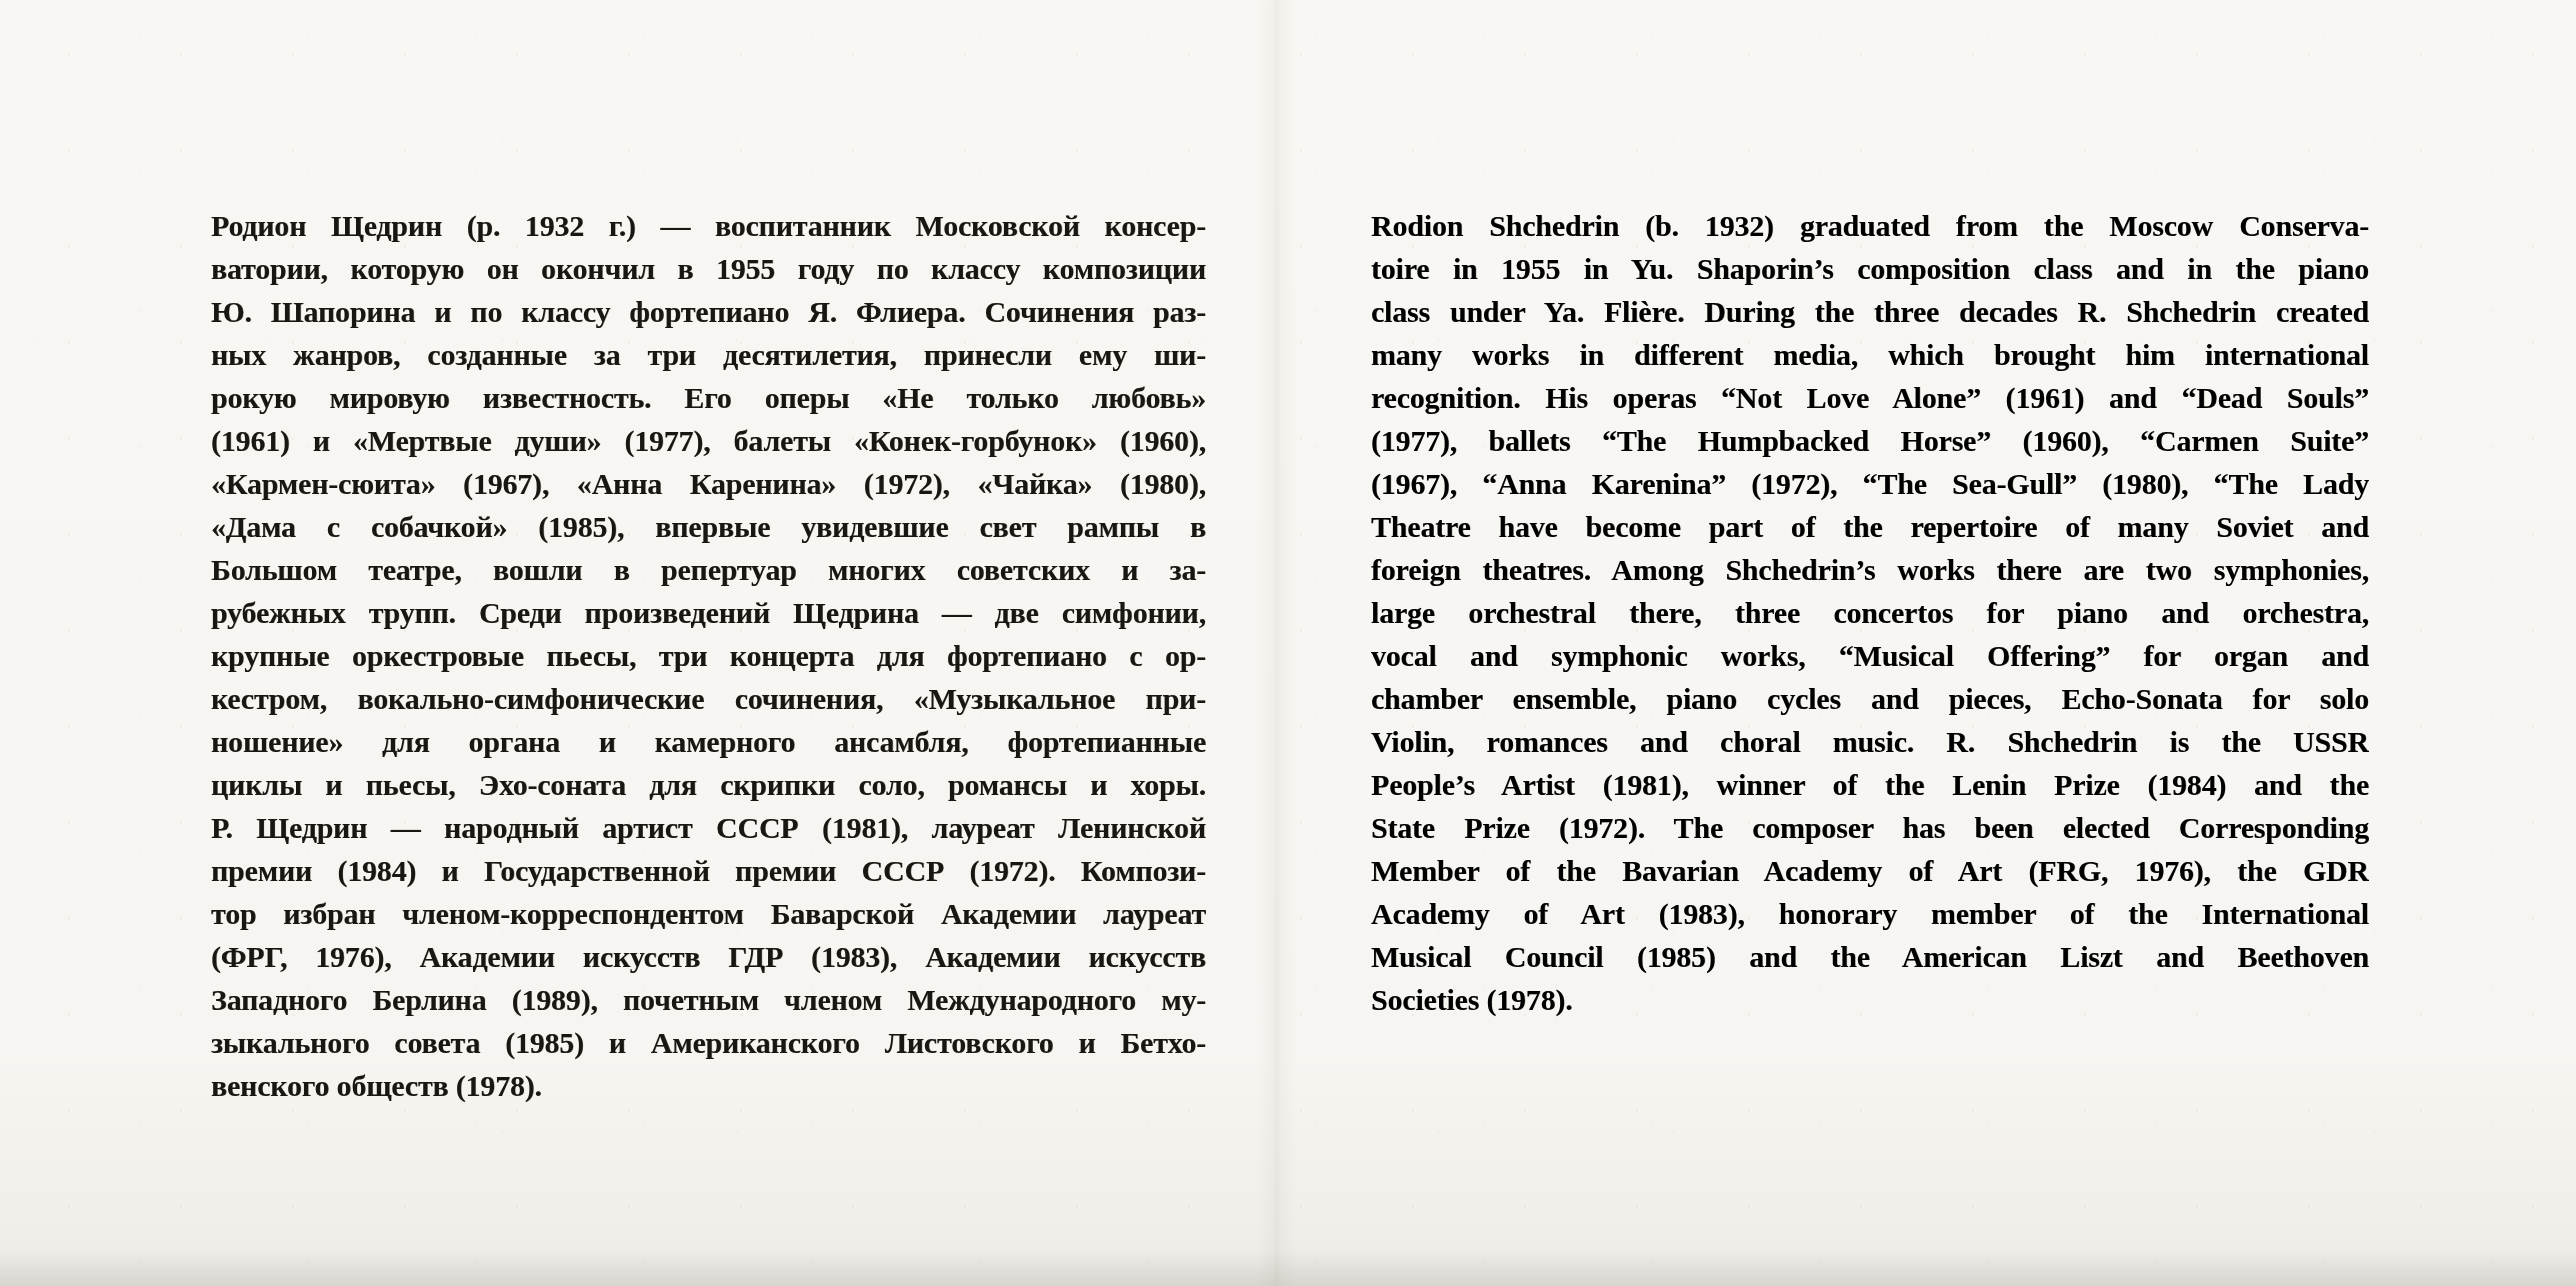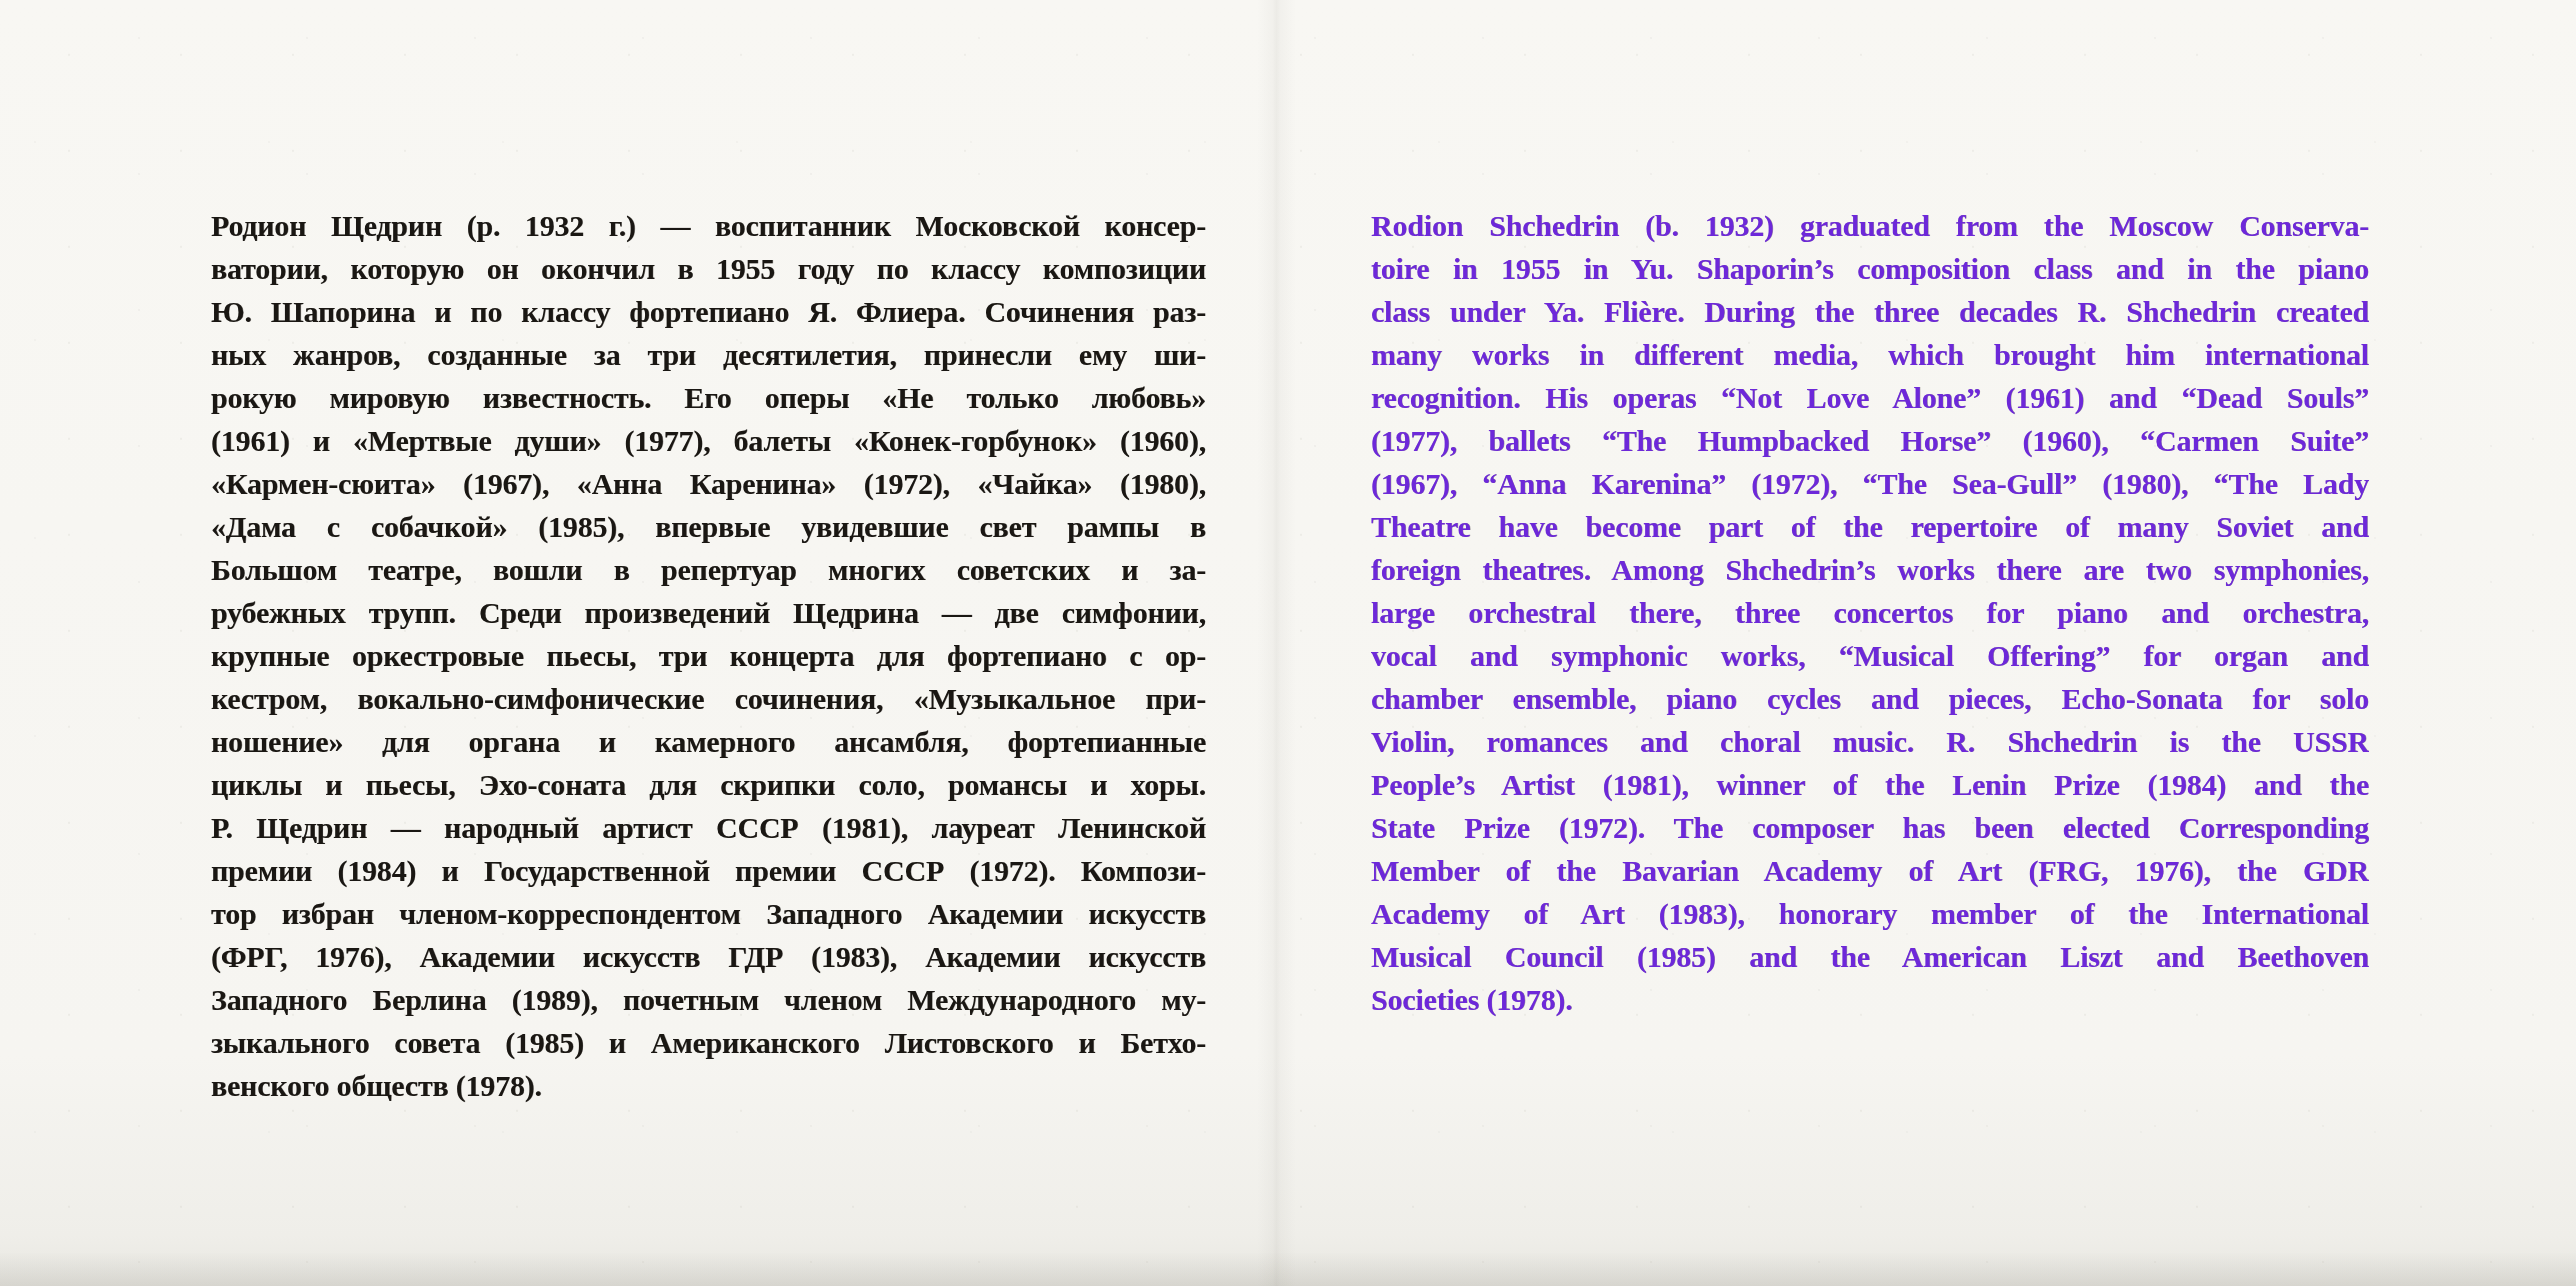--- a/index.html
+++ b/index.html
@@ -92,28 +92,28 @@
     <div class="line">«Кармен-сюита» (1967), «Анна Каренина» (1972), «Чайка» (1980),</div>
     <div class="line">«Дама с собачкой» (1985), впервые увидевшие свет рампы в</div>
     <div class="line">Большом театре, вошли в репертуар многих советских и за-</div>
     <div class="line">рубежных трупп. Среди произведений Щедрина — две симфонии,</div>
     <div class="line">крупные оркестровые пьесы, три концерта для фортепиано с ор-</div>
     <div class="line">кестром, вокально-симфонические сочинения, «Музыкальное при-</div>
     <div class="line">ношение» для органа и камерного ансамбля, фортепианные</div>
     <div class="line">циклы и пьесы, Эхо-соната для скрипки соло, романсы и хоры.</div>
     <div class="line">Р. Щедрин — народный артист СССР (1981), лауреат Ленинской</div>
     <div class="line">премии (1984) и Государственной премии СССР (1972). Компози-</div>
-    <div class="line">тор избран членом-корреспондентом Западного Академии искусств</div>
+    <div class="line">тор избран членом-корреспондентом Баварской Академии лауреат</div>
     <div class="line">(ФРГ, 1976), Академии искусств ГДР (1983), Академии искусств</div>
     <div class="line">Западного Берлина (1989), почетным членом Международного му-</div>
     <div class="line">зыкального совета (1985) и Американского Листовского и Бетхо-</div>
     <div class="line last">венского обществ (1978).</div>
   </div>
 
-<div class="text-column column-right" style="color: #6d28d9;">
+<div class="text-column column-right" style="color: #000000;">
     <div class="line">Rodion Shchedrin (b. 1932) graduated from the Moscow Conserva-</div>
     <div class="line">toire in 1955 in Yu. Shaporin’s composition class and in the piano</div>
     <div class="line">class under Ya. Flière. During the three decades R. Shchedrin created</div>
     <div class="line">many works in different media, which brought him international</div>
     <div class="line">recognition. His operas “Not Love Alone” (1961) and “Dead Souls”</div>
     <div class="line">(1977), ballets “The Humpbacked Horse” (1960), “Carmen Suite”</div>
     <div class="line">(1967), “Anna Karenina” (1972), “The Sea-Gull” (1980), “The Lady</div>
     <div class="line">Theatre have become part of the repertoire of many Soviet and</div>
     <div class="line">foreign theatres. Among Shchedrin’s works there are two symphonies,</div>
     <div class="line">large orchestral there, three concertos for piano and orchestra,</div>

